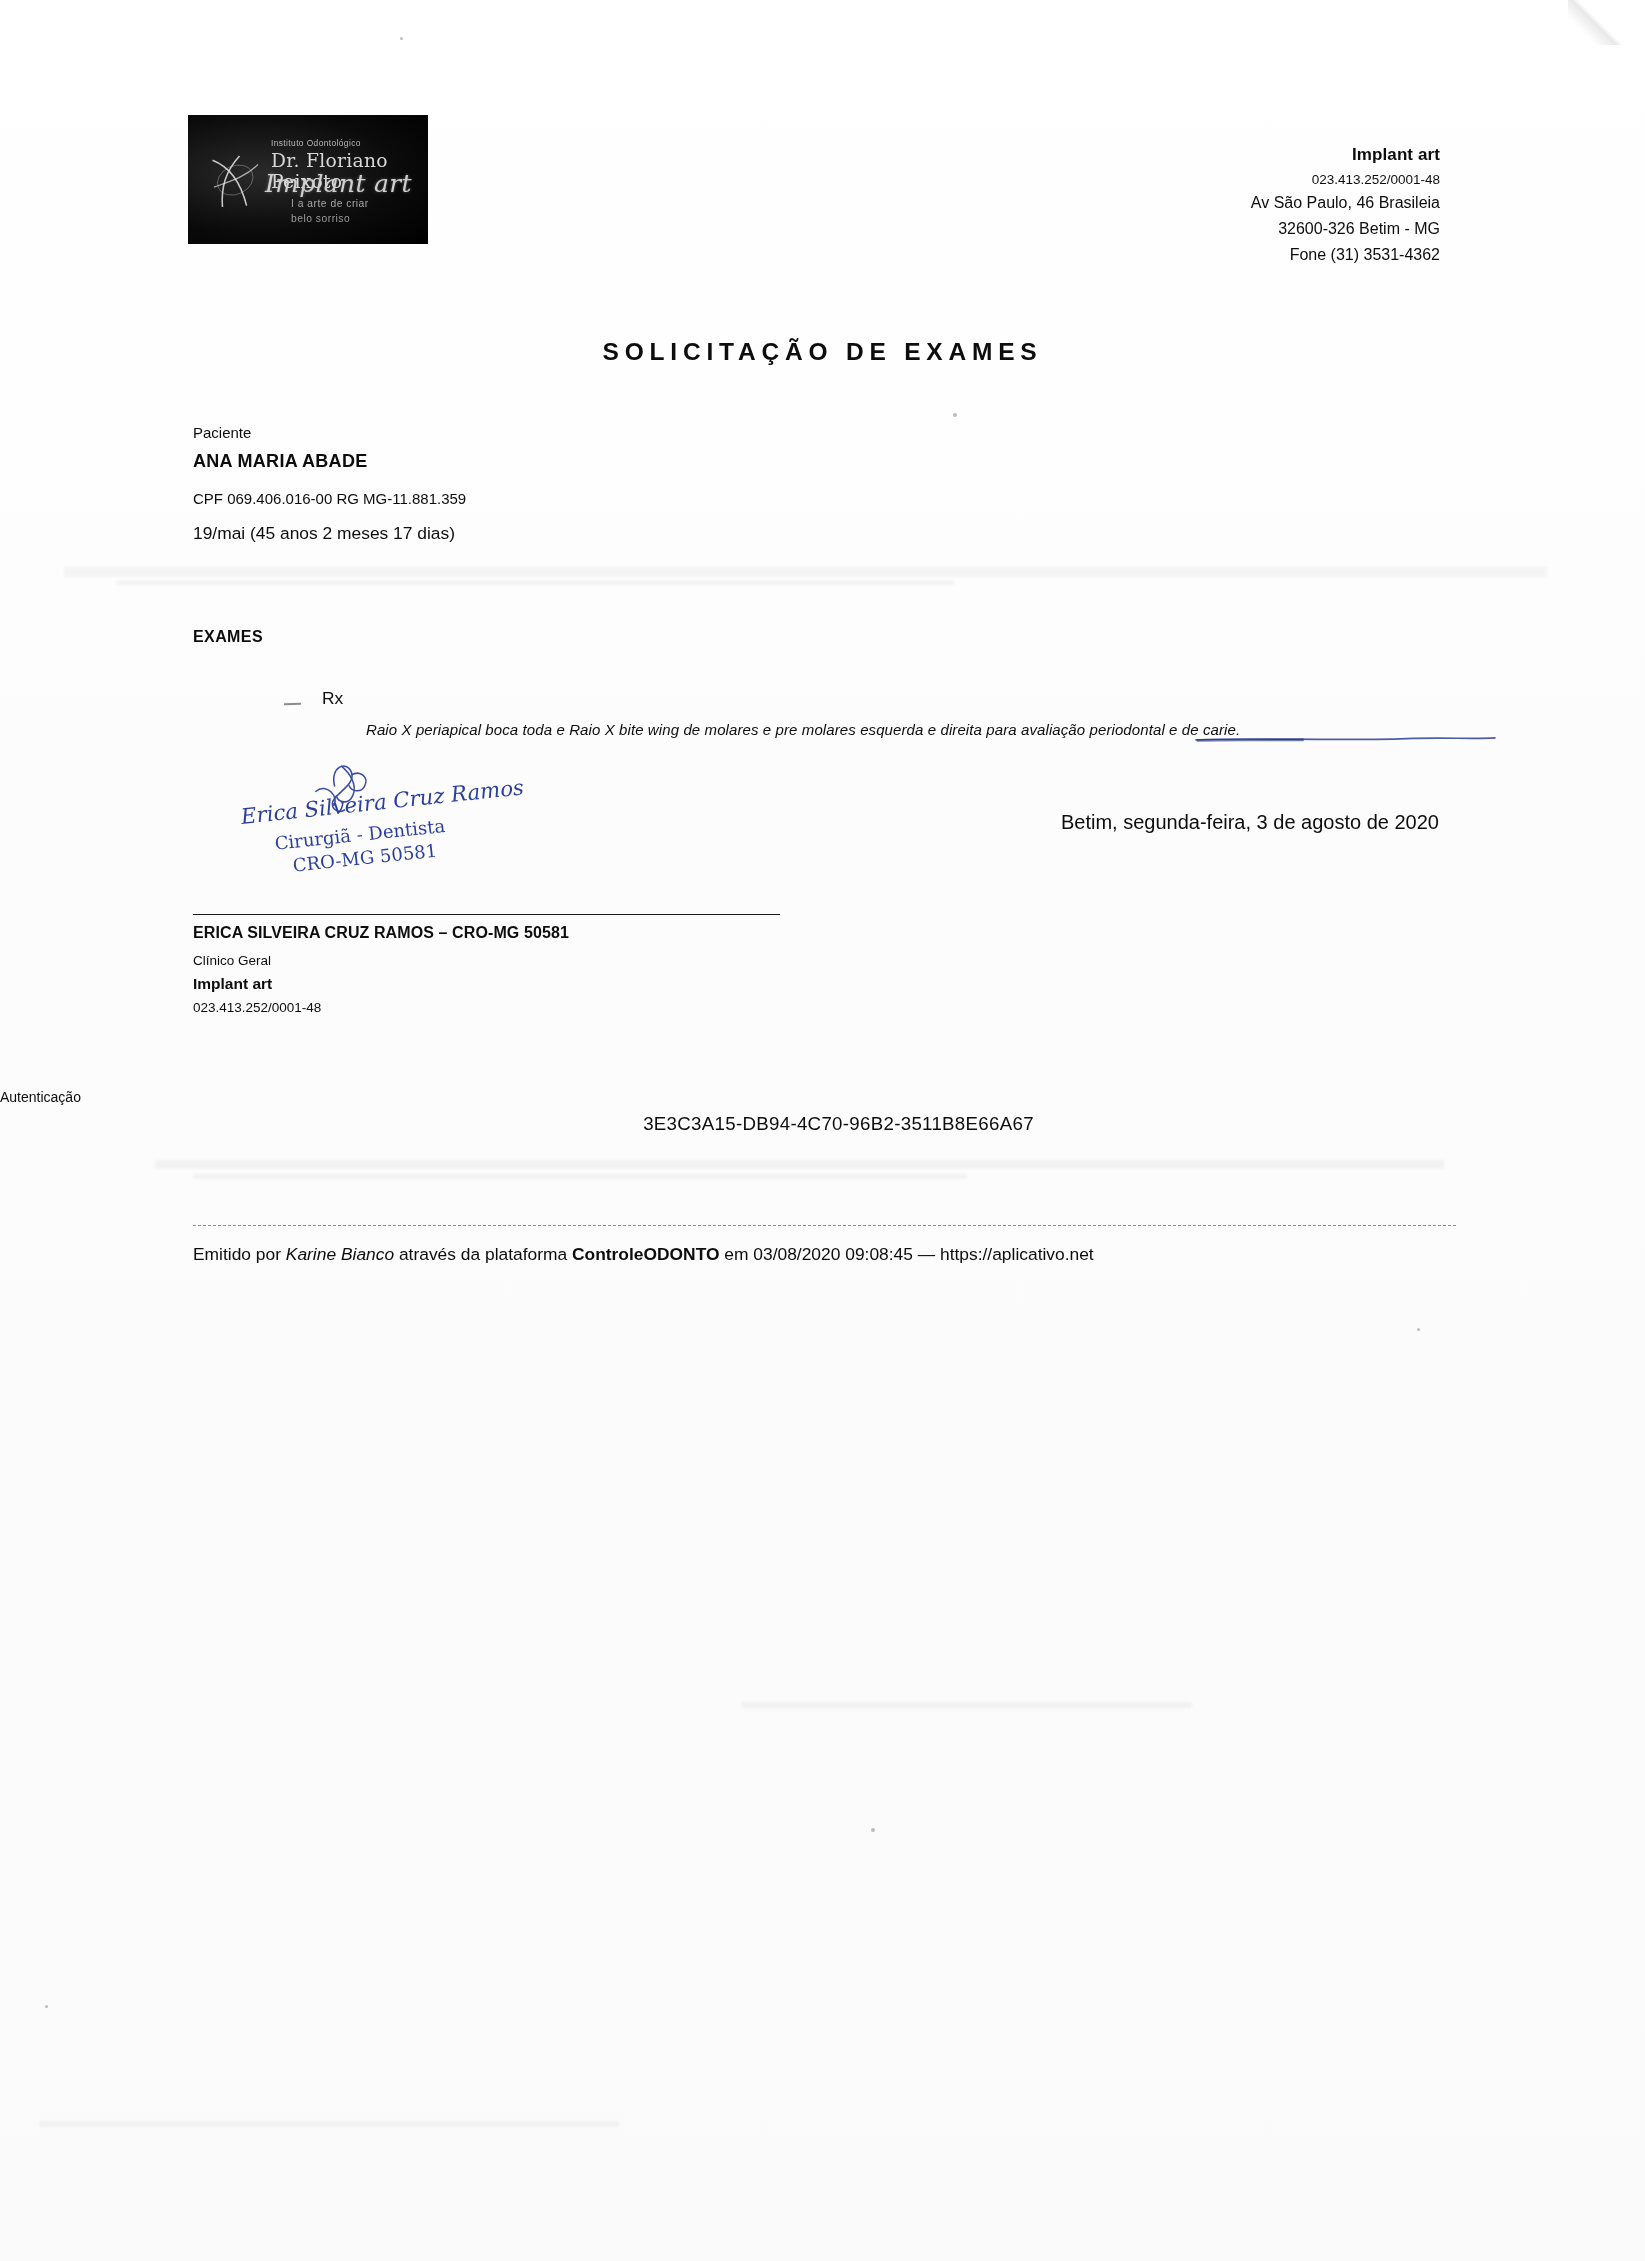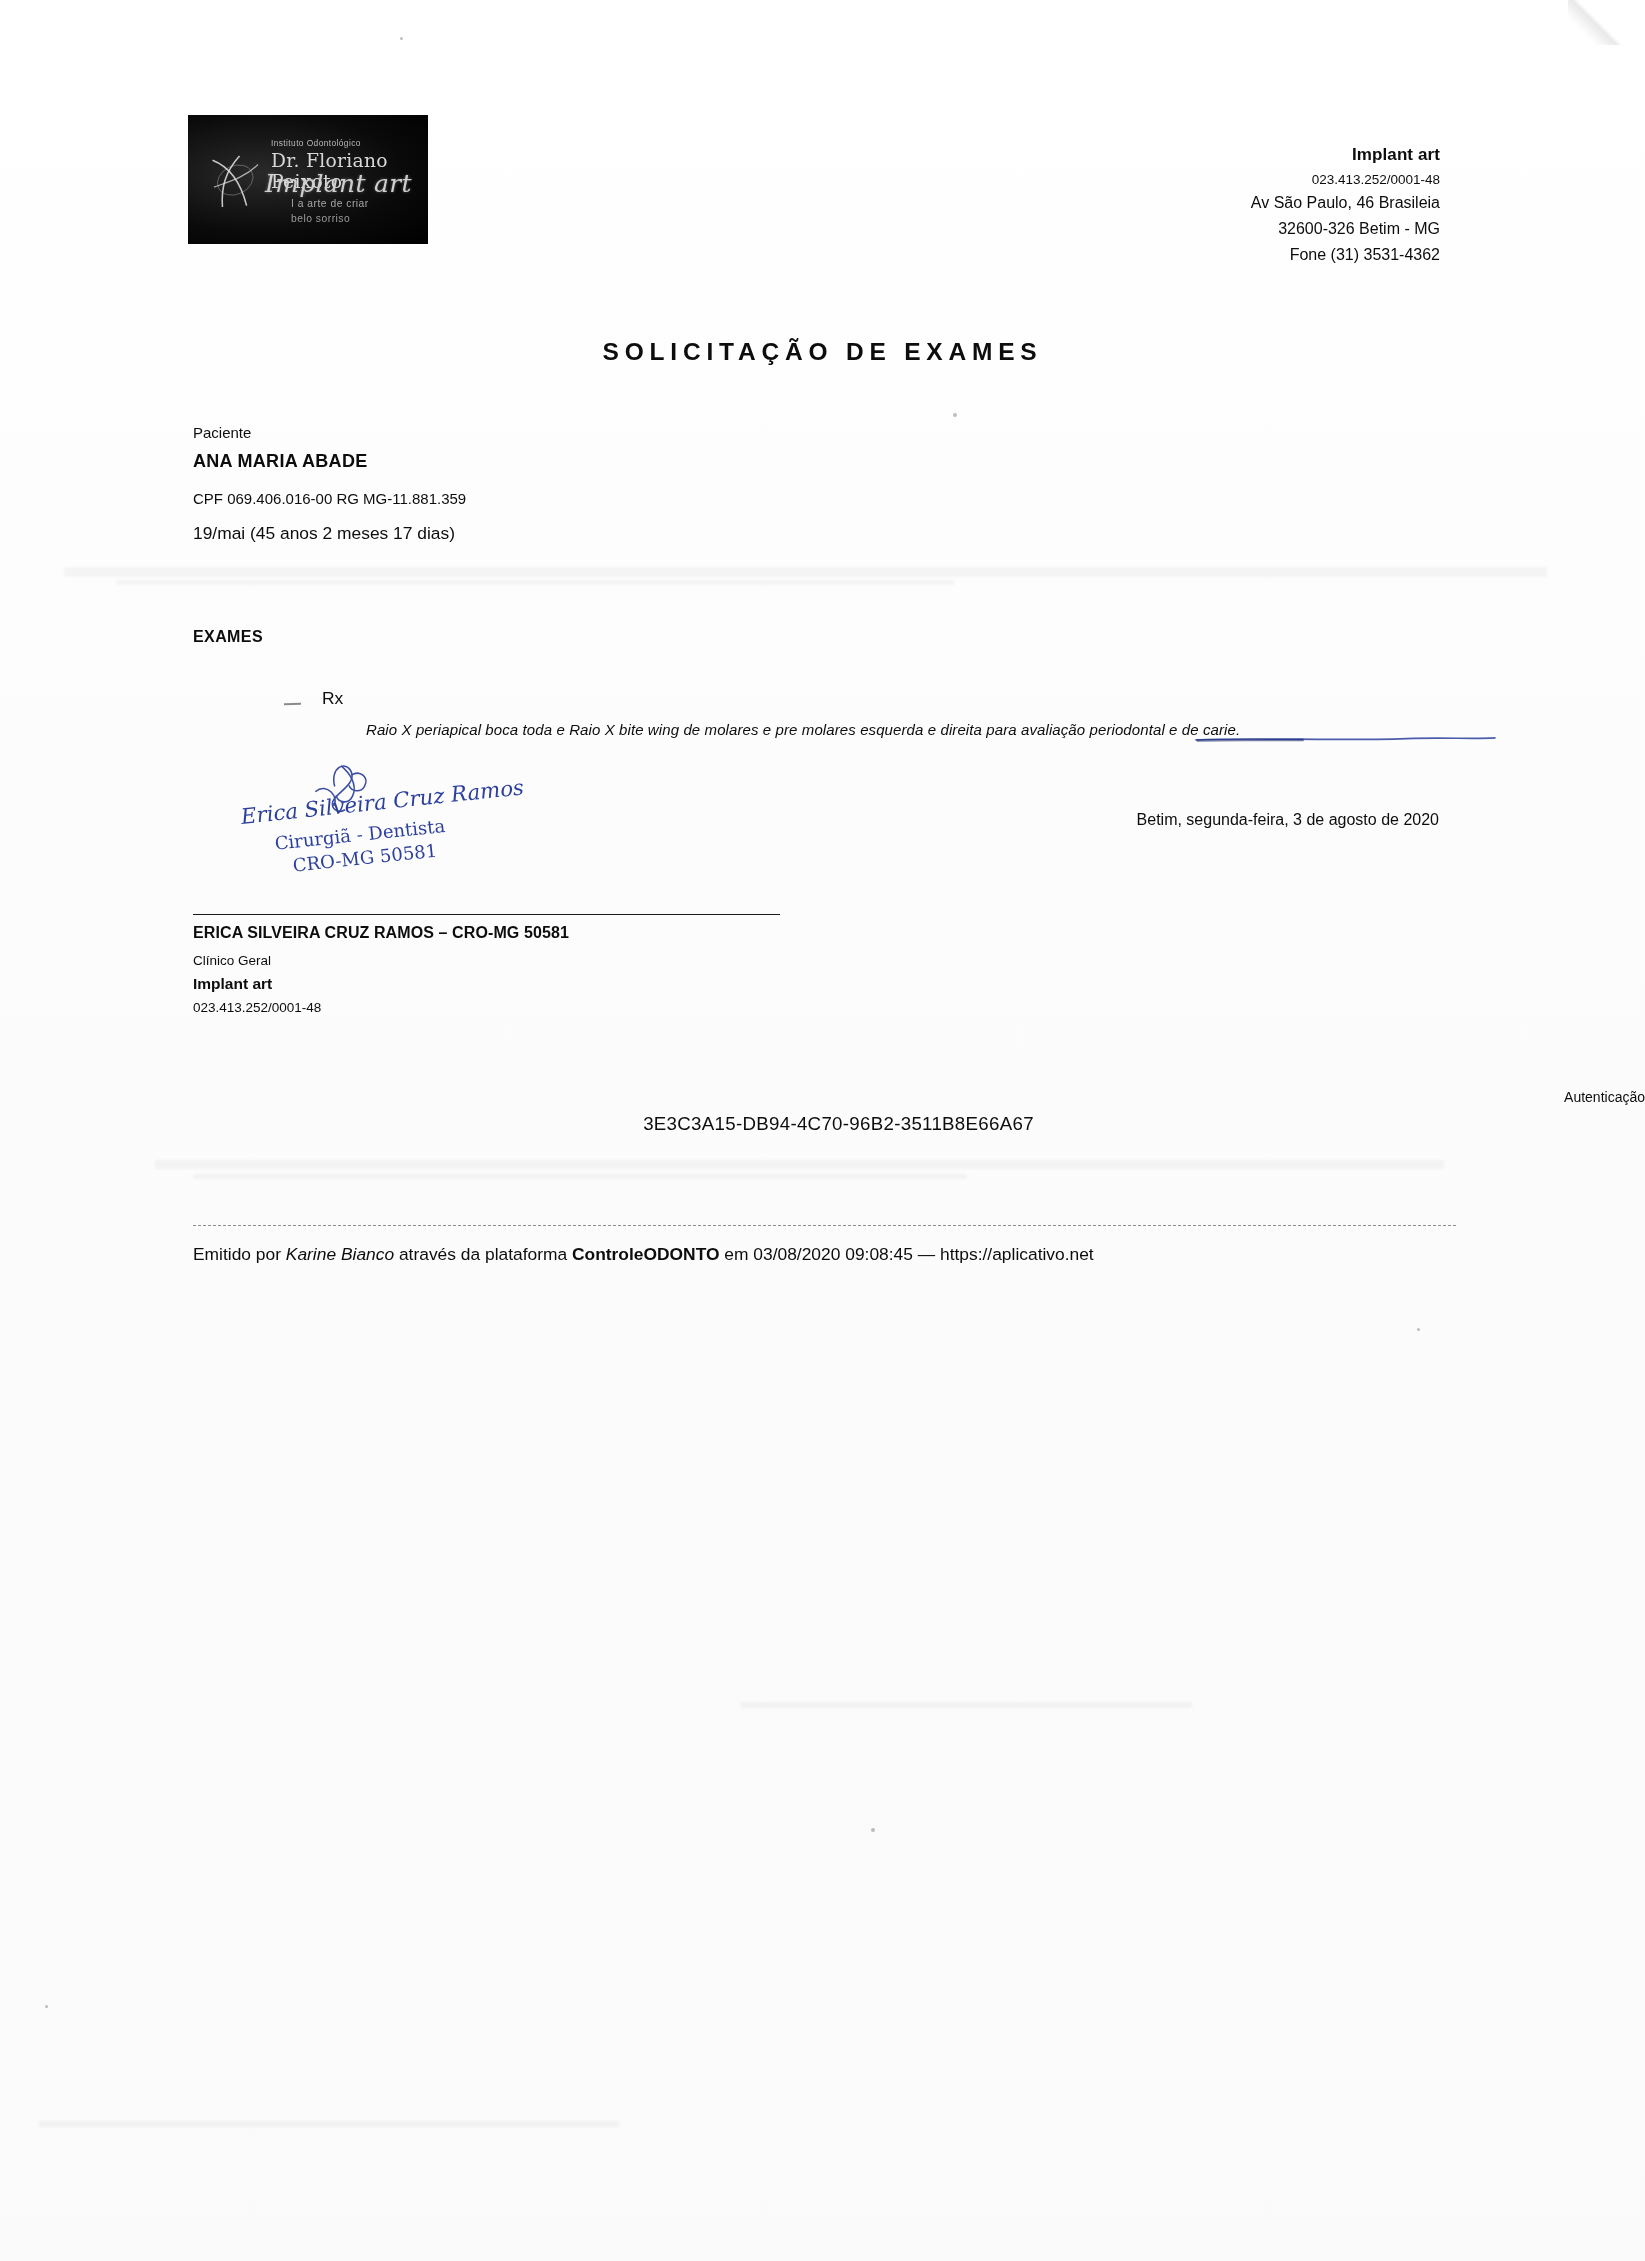--- a/index.html
+++ b/index.html
@@ -203,21 +203,21 @@
     width: 303px;
     height: 5.8px;
     z-index: 5;
   }
 
   
   .place-date {
     position: absolute;
     right: 206px;
     top: 811px;
-    font-size: 16px;
+    font-size: 20px;
     text-align: right;
   }
   .sig-ink {
     position: absolute;
     left: 238px;
     top: 753px;
     width: 303px;
     height: 129px;
     z-index: 6;
     color: #2b3f9c;
@@ -254,23 +254,23 @@
   .sig-cnpj {
     position: absolute;
     left: 193px;
     top: 1000px;
     font-size: 13.5px;
   }
 
   
   .auth-label {
     position: absolute;
-    left: 0; right: 0;
+    left: 0; right: 13px;
     top: 1089px;
-    text-align: right;
+    text-align: left;
     font-size: 14px;
   }
   .auth-code {
     position: absolute;
     left: 0; right: 0;
     top: 1113px;
     text-align: center;
     font-size: 18.7px;
     font-weight: normal;
     letter-spacing: 0.3px;

